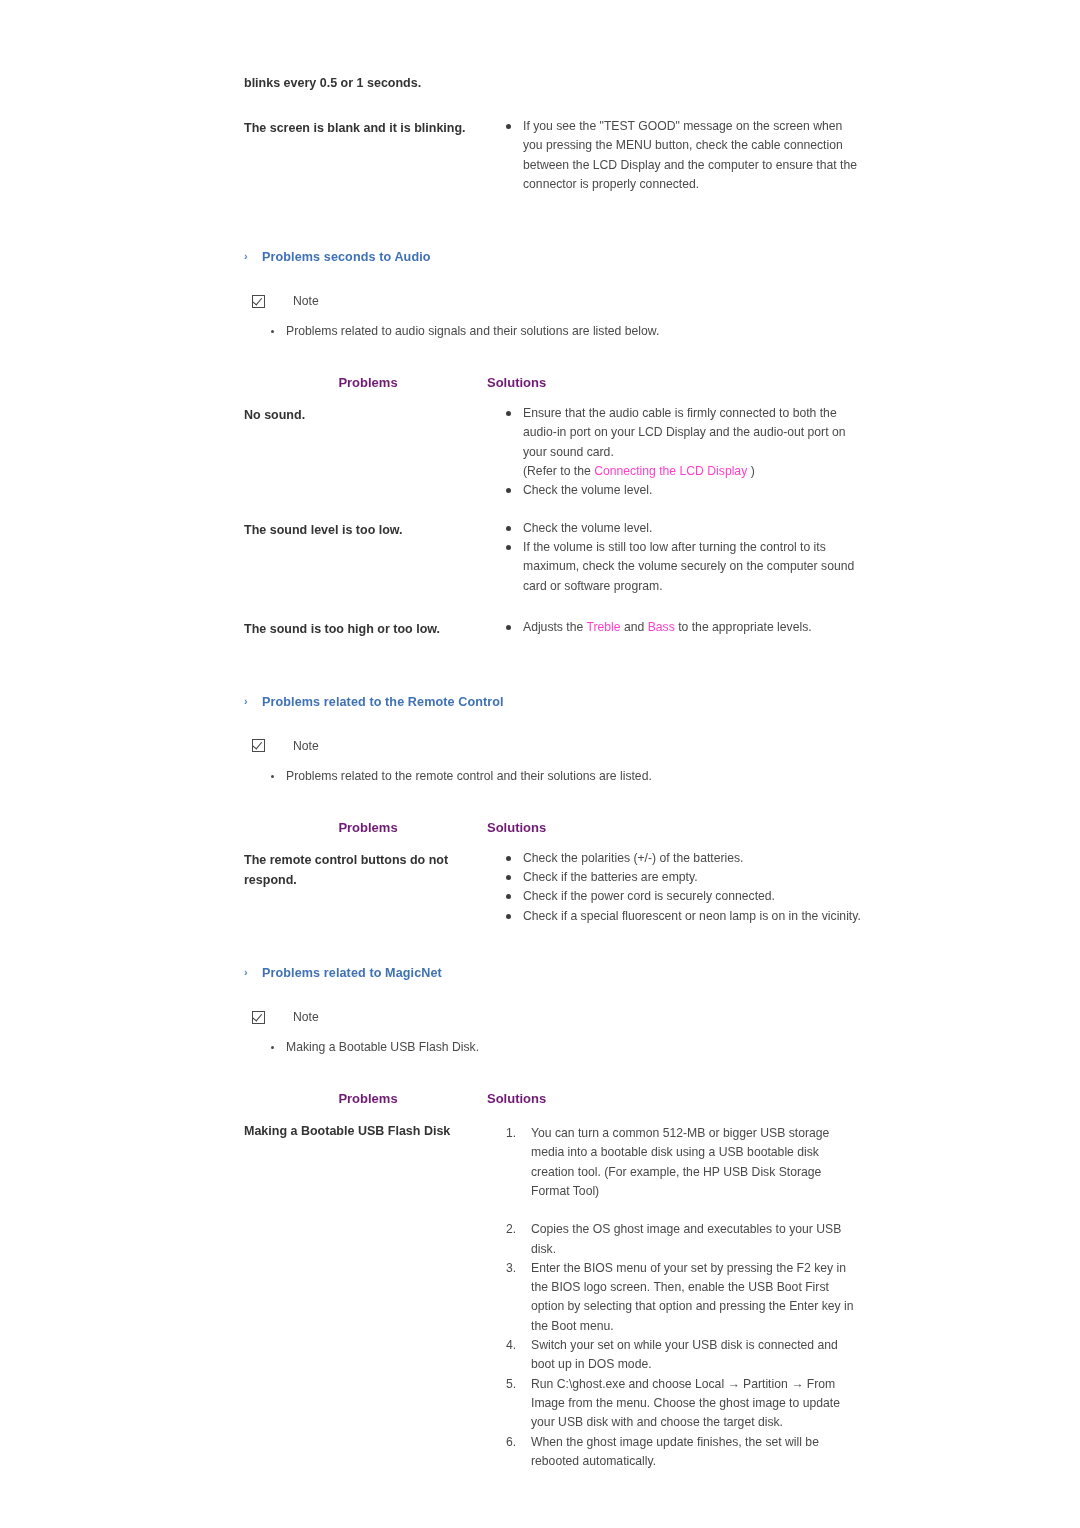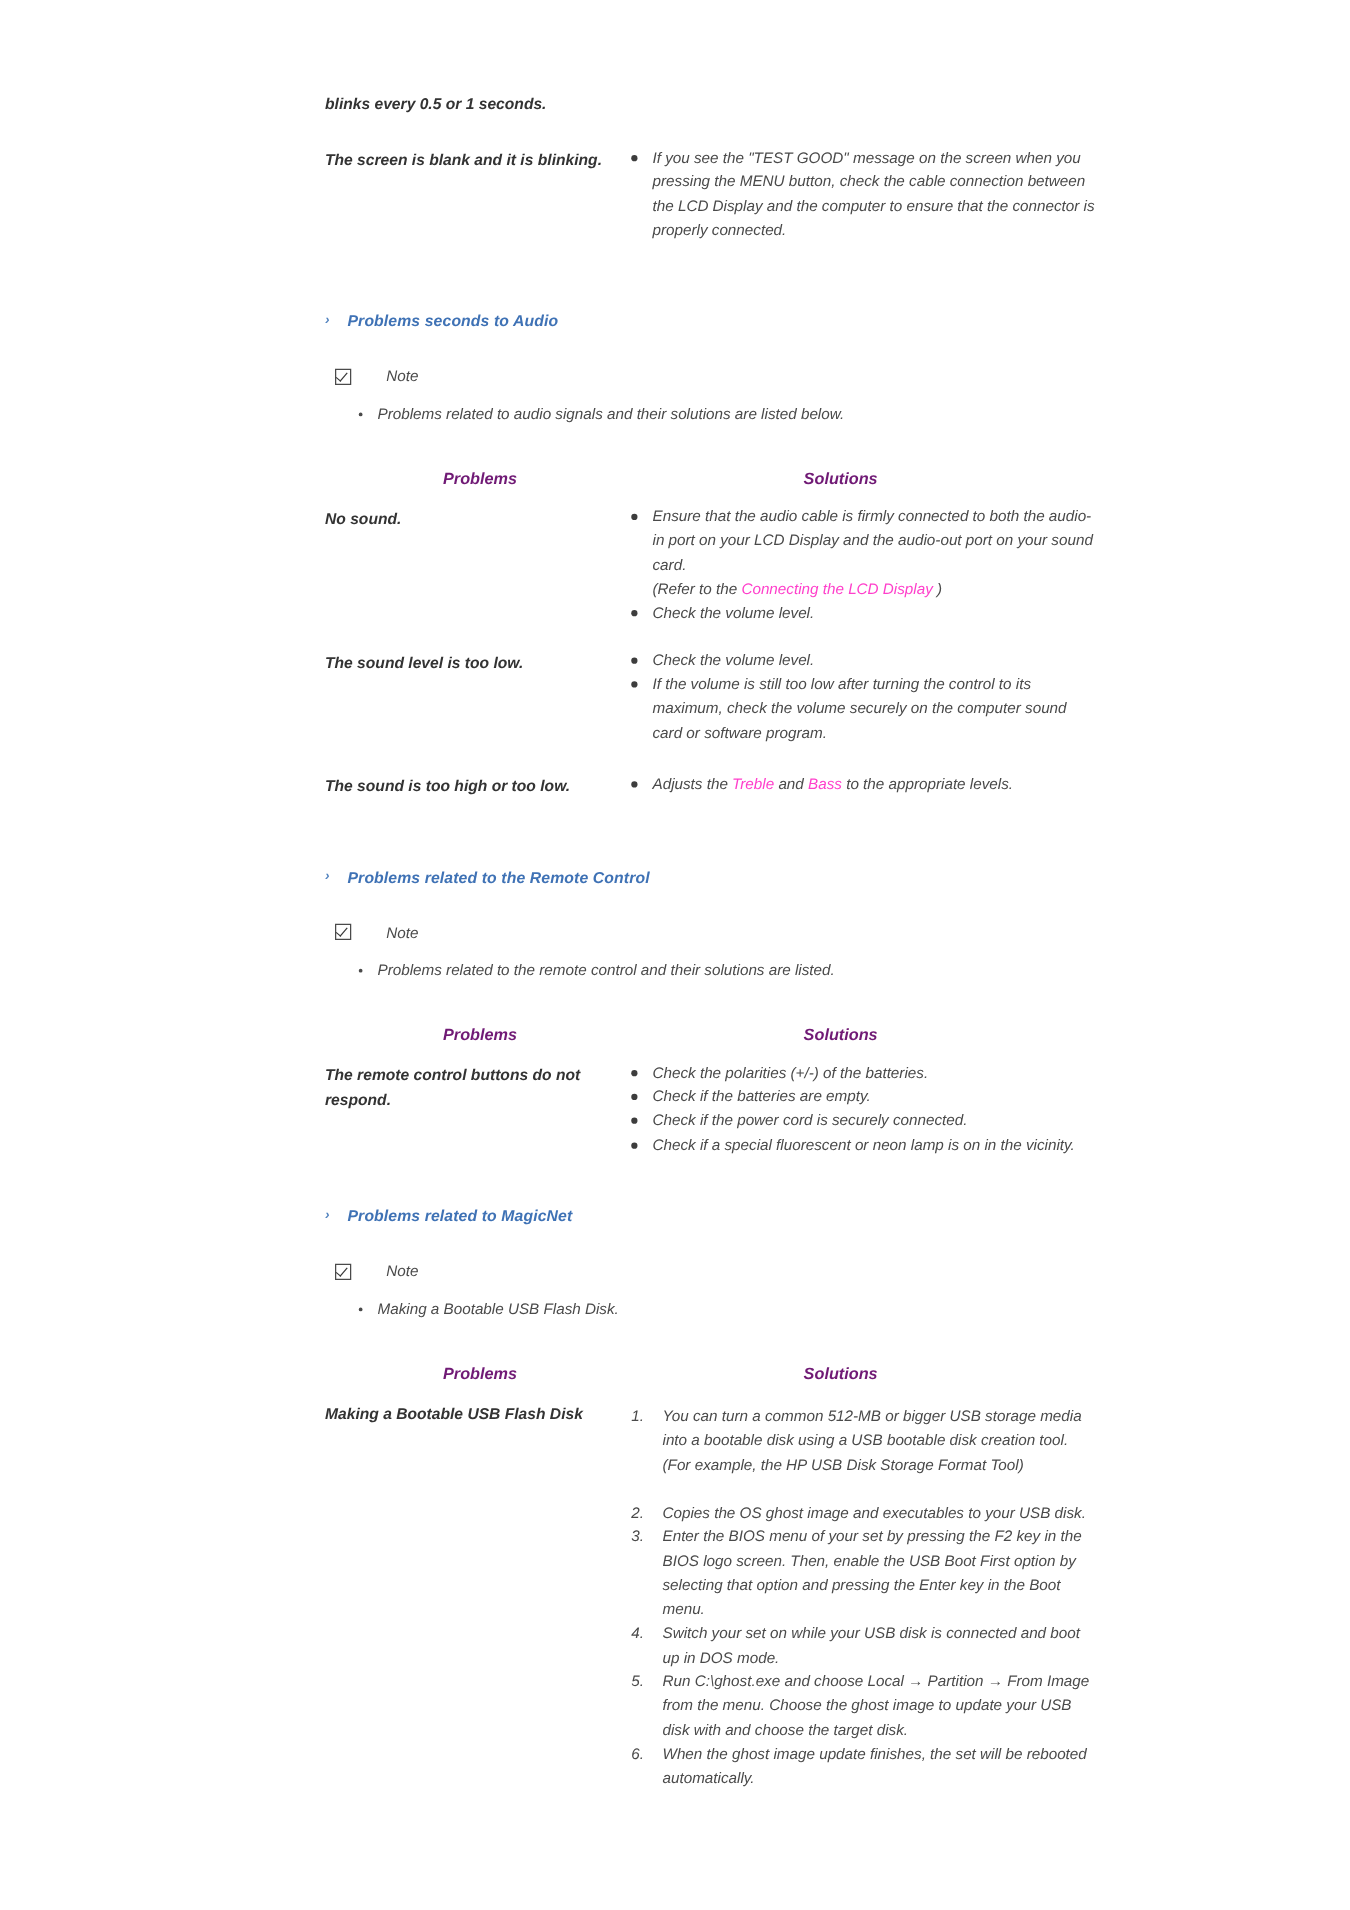--- a/index.html
+++ b/index.html
@@ -15,31 +15,31 @@
     -webkit-font-smoothing: antialiased;
   }
   .page {
     position: relative;
     width: 1080px;
     height: 1528px;
     overflow: hidden;
   }
   .content {
     position: absolute;
-    left: 260px;
+    left: 244px;
     top: 72px;
     width: 620px;
-    font-style: italic;
   }
 
   
   .q-block {
     display: flex;
     align-items: flex-start;
     margin-bottom: 0;
+    gap: 17px;
   }
   .q-label {
     width: 238px;
     flex: 0 0 238px;
     font-size: 12.5px;
     font-weight: bold;
     color: #333333;
     line-height: 20px;
     padding-top: 1px;
   }
@@ -178,21 +178,20 @@
     color: #701a75;
   }
   .tbl-head .th-problems {
     width: 238px;
     flex: 0 0 238px;
     text-align: center;
     padding-left: 5px;
   }
   .tbl-head .th-solutions {
     flex: 1 1 auto;
-    text-align: center;
     padding-right: 38px;
   }
 
   .lnk {
     color: #ff3fcb;
     text-align: right;
   }
   .sp-14 { height: 14px; }
   .sp-18 { height: 18px; }
   .sp-22 { height: 22px; }

